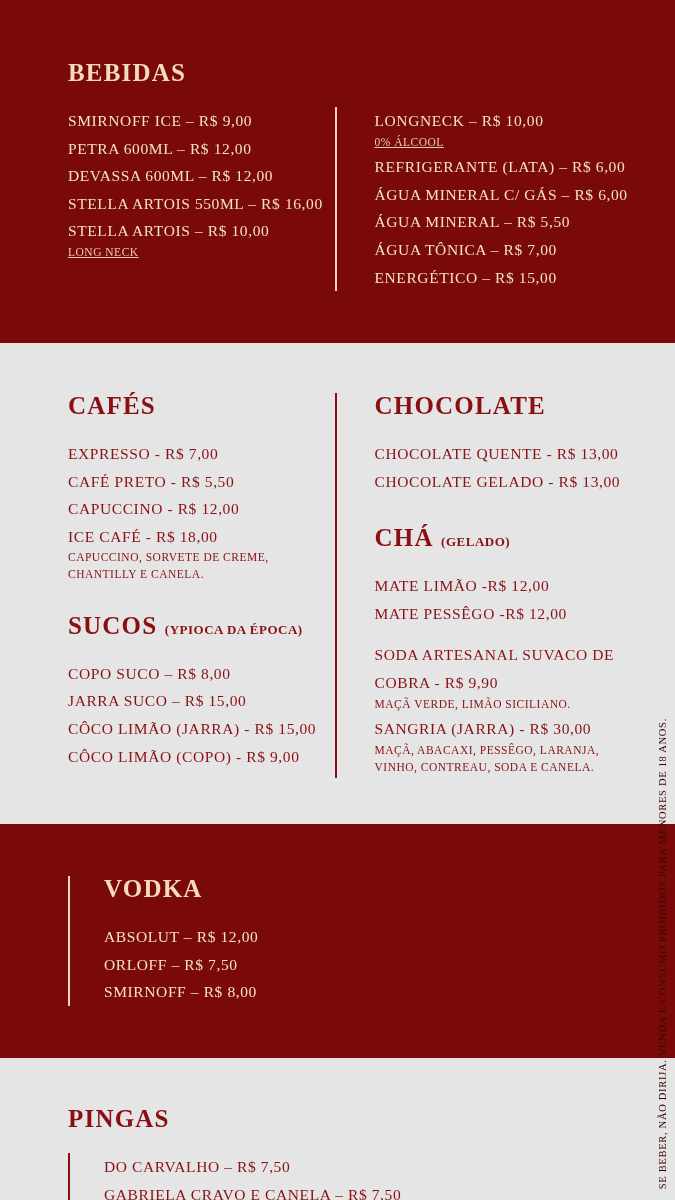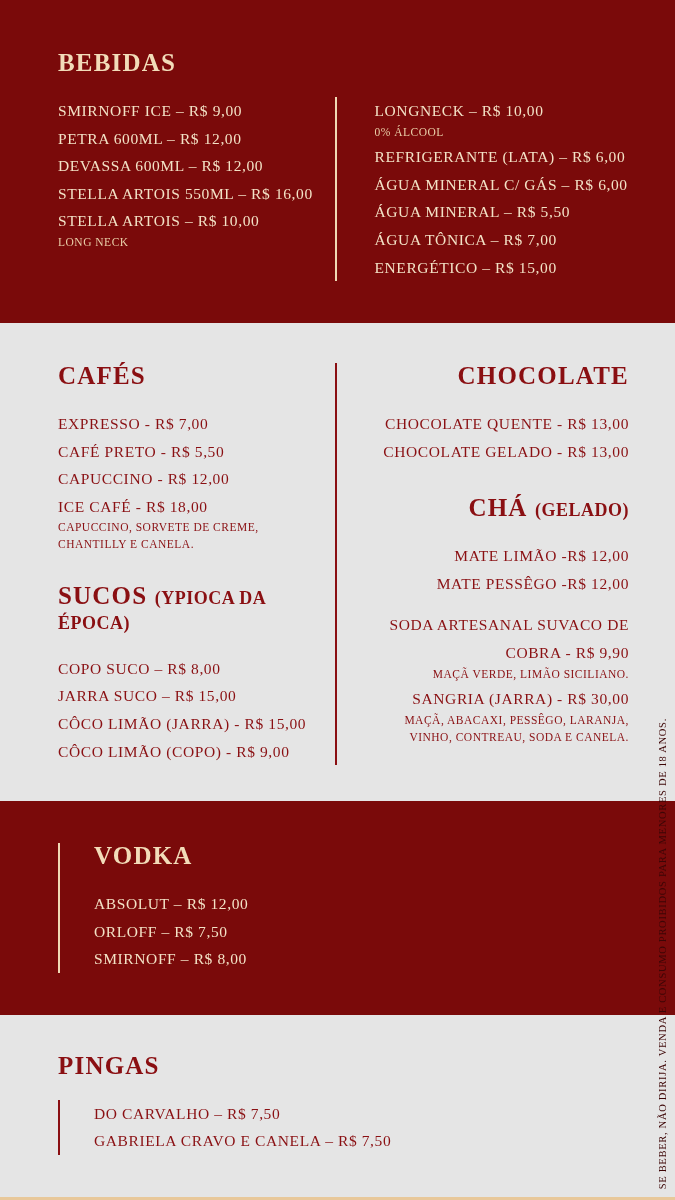--- a/index.html
+++ b/index.html
@@ -19,21 +19,21 @@
     width: 675px;
     height: 1200px;
     position: relative;
     background: #e8c89a;
   }
 
   
   .band {
     position: relative;
     width: 100%;
-    padding: 6px;
+    padding: 16px;
   }
   .band-dark {
     background: #7a0a0a;
     color: #f0d9b5;
   }
   .band-light {
     background: #e5e5e5;
     color: #7a0a0a;
   }
 
@@ -50,21 +50,21 @@
     margin: 0 0 22px 0;
     line-height: 1;
   }
   .band-dark .sec-title { color: #f2dcb9; }
   .band-light .sec-title { color: #8a0f12; }
 
   .sec-title.sub {
     margin-top: 30px;
   }
   .sec-title .paren {
-    font-size: 18px;
+    font-size: 13px;
     letter-spacing: 0.5px;
   }
 
   
   .cols {
     display: flex;
     align-items: stretch;
   }
   .col {
     flex: 1 1 0;
@@ -93,21 +93,21 @@
   .band-light .item { color: #8a1013; }
 
   .note {
     font-family: "Liberation Serif", serif;
     font-size: 11.5px;
     letter-spacing: 0.5px;
     line-height: 1.45;
     margin-top: -1px;
     margin-bottom: 3px;
   }
-  .band-dark .note { color: #e9cfa8; }
+  .band-dark .note { color: #e9cfa8; text-decoration: underline; }
   .band-light .note { color: #8a1013; }
 
   .gap { height: 14px; }
 
   
   .legal {
     position: absolute;
     right: 4px;
     top: 718px;
     width: 18px;
@@ -125,21 +125,21 @@
     color: #3d0606;
     white-space: nowrap;
   }
 
   
   #band-bebidas .band-inner { padding: 44px 40px 36px 52px; }
   #band-cafes .band-inner   { padding: 34px 40px 30px 52px; }
   #band-whisky .band-inner  { padding: 36px 40px 36px 52px; }
   #band-pingas .band-inner  { padding: 32px 40px 36px 52px; }
 
-  #band-cafes .col-right { padding-left: 38px; text-align: right; }
+  #band-cafes .col-right { padding-left: 38px; }
   #band-bebidas .col-right { padding-left: 38px; }
 </style>
 </head>
 <body>
 
 <div class="page">
 
   <section class="band band-dark" id="band-bebidas">
     <div class="band-inner">
       <h2 class="sec-title">BEBIDAS</h2>

